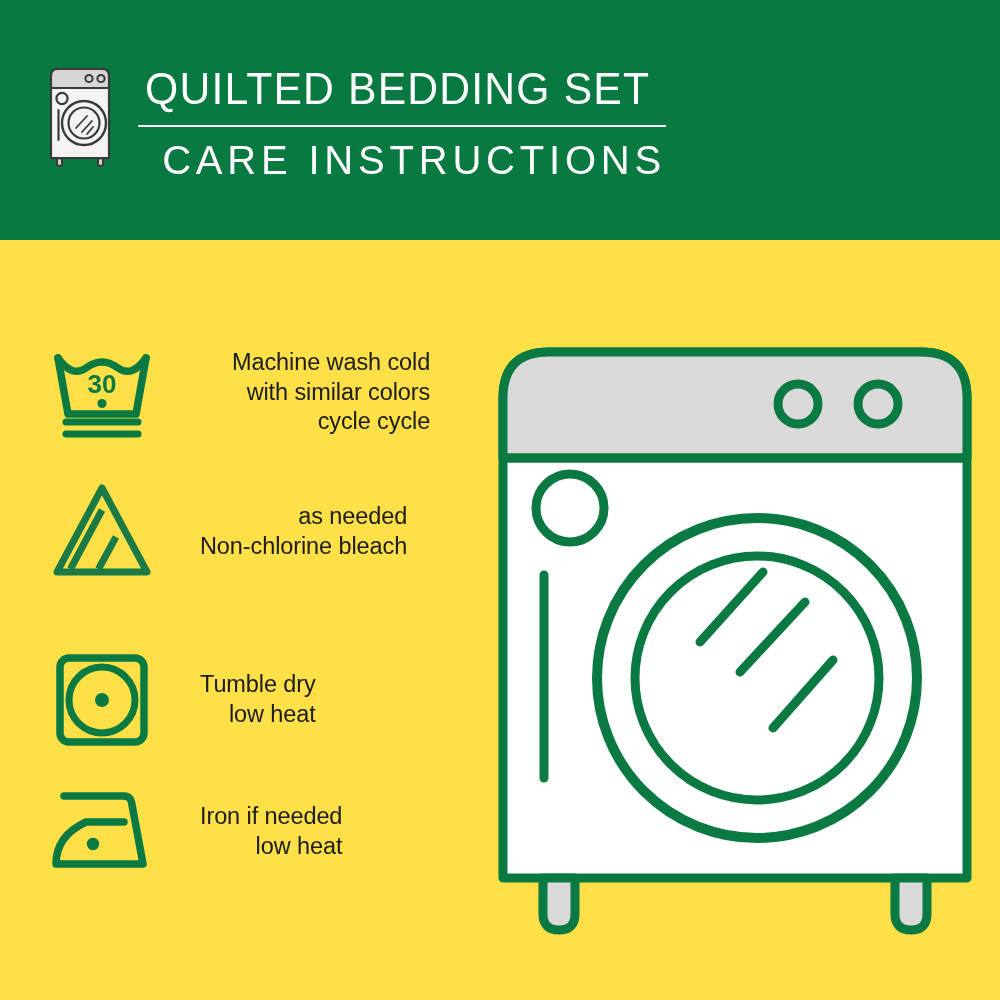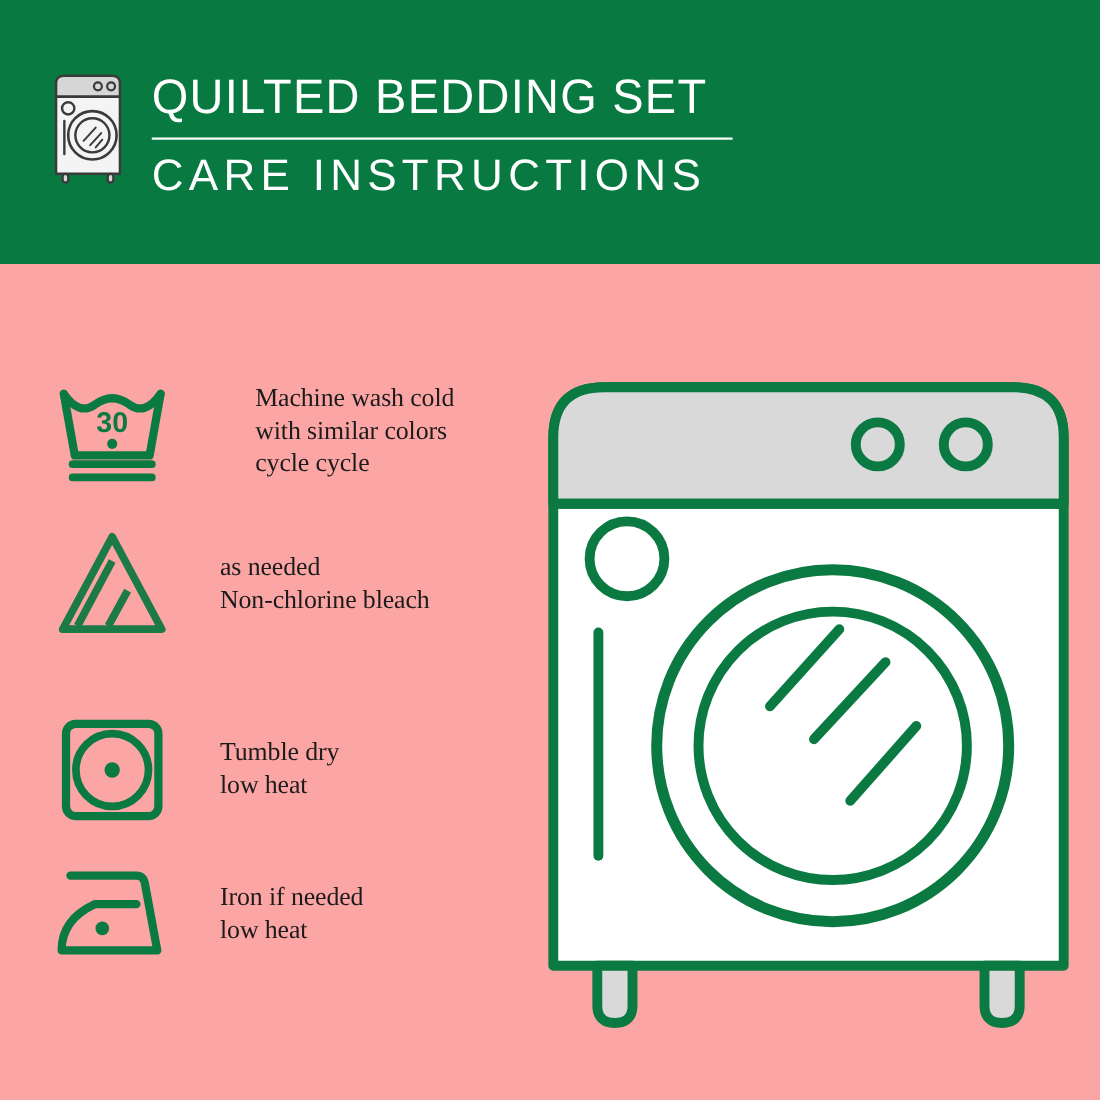--- a/index.html
+++ b/index.html
@@ -7,22 +7,23 @@
     padding: 0;
     background: #ffffff;
   }
   body {
     font-family: "Liberation Sans", sans-serif;
   }
   #page {
     position: relative;
     width: 1000px;
     height: 1000px;
-    background: #fca5a5;
+    background: #fde047;
     overflow: hidden;
+    text-align: right;
   }
 
   
   #header-band {
     position: absolute;
     left: 0;
     top: 0;
     width: 1000px;
     height: 240px;
     background: #087a41;
@@ -92,21 +93,21 @@
 
   .care-icon {
     width: 104px;
     height: 100px;
     flex: none;
   }
   .care-icon.iron-icon-box { height: 92px; }
 
   .care-text {
     margin-left: 46px;
-    font-family: Liberation Serif, serif;
+    font-family: Liberation Sans, sans-serif;
     font-size: 23.5px;
     line-height: 29.5px;
     color: #1b1b1b;
     font-weight: 400;
     letter-spacing: -0.1px;
     padding-top: 4px;
   }
   .care-text .ln { display: block; white-space: nowrap; }
 
   .care-row.r0 .care-text { padding-top: 6px; }

